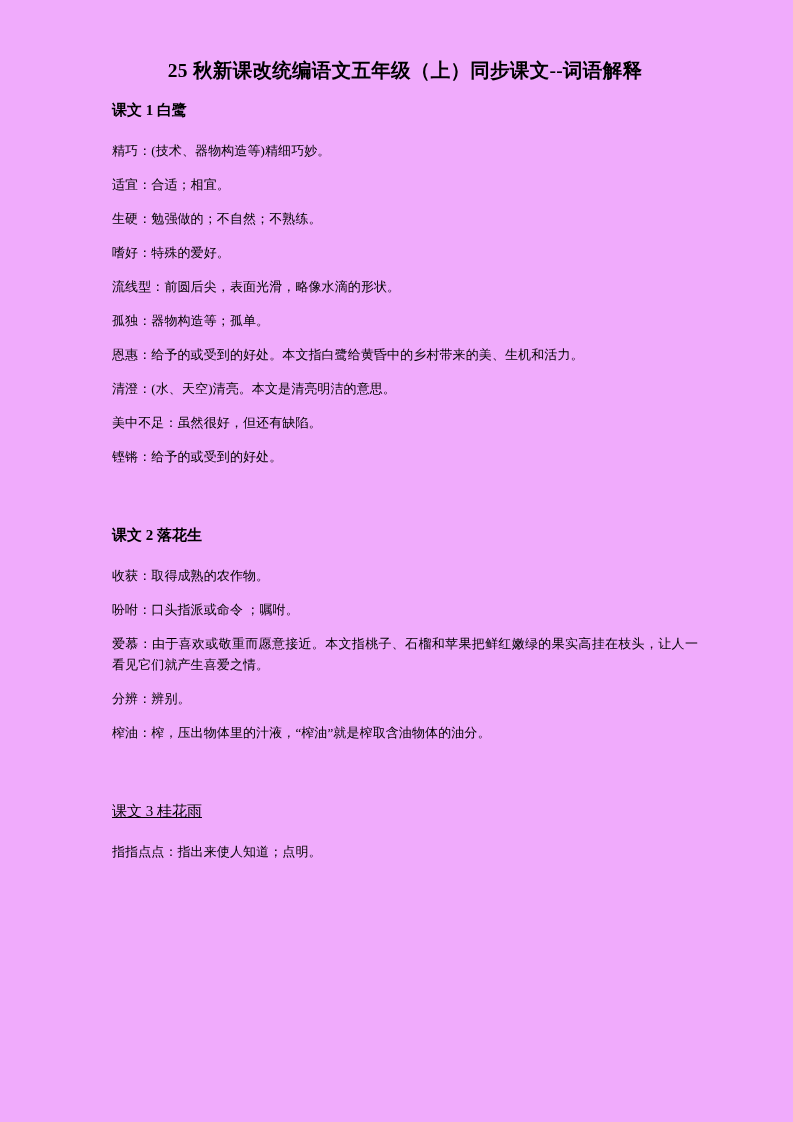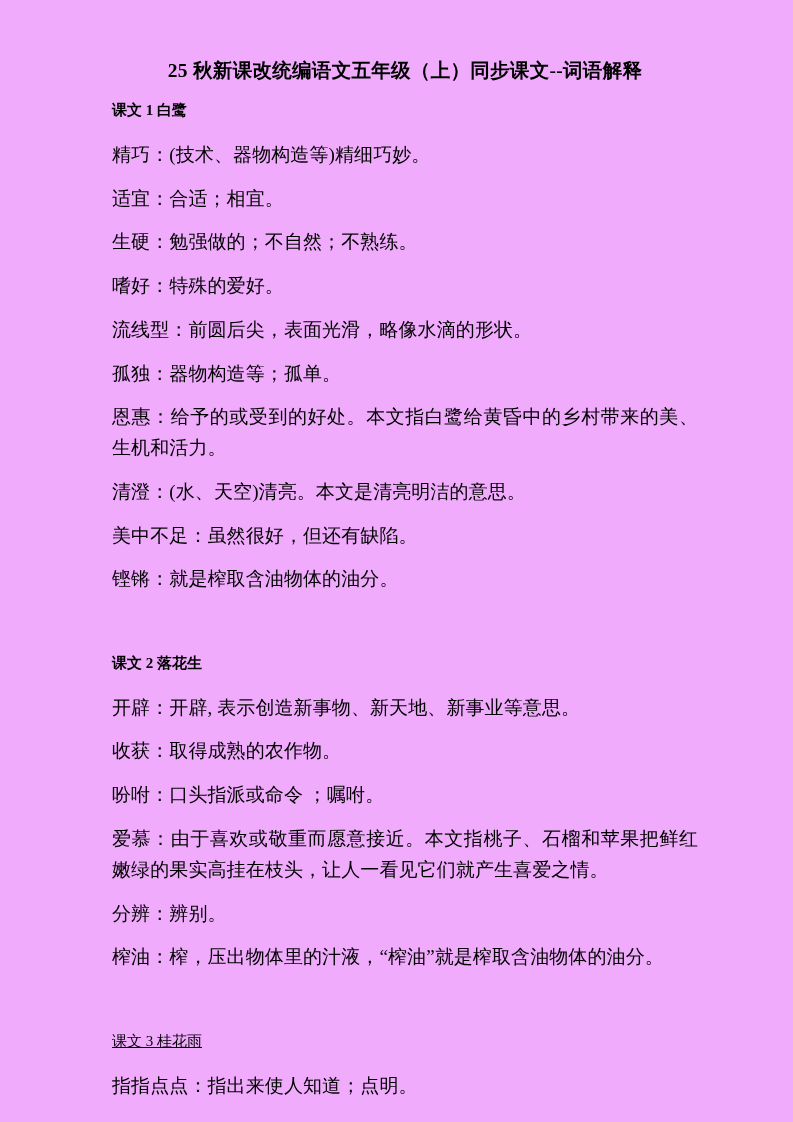--- a/index.html
+++ b/index.html
@@ -42,21 +42,21 @@
     font-size: 15px;
     font-weight: bold;
     margin: 14px 0 18px 0;
     line-height: 1.5;
   }
   .section-heading.light {
     font-weight: normal;
     text-decoration: underline;
   }
   .entry {
-    font-size: 19px;
+    font-size: 13px;
     line-height: 1.62;
     margin: 0 0 13px 0;
     text-align: justify;
     letter-spacing: 0.1px;
   }
   .spacer-lg {
     height: 30px;
   }
 </style>
 </head>
@@ -70,26 +70,25 @@
     <h2 class="section-heading">课文 1  白鹭</h2>
     <p class="entry">精巧：(技术、器物构造等)精细巧妙。</p>
     <p class="entry">适宜：合适；相宜。</p>
     <p class="entry">生硬：勉强做的；不自然；不熟练。</p>
     <p class="entry">嗜好：特殊的爱好。</p>
     <p class="entry">流线型：前圆后尖，表面光滑，略像水滴的形状。</p>
     <p class="entry">孤独：器物构造等；孤单。</p>
     <p class="entry">恩惠：给予的或受到的好处。本文指白鹭给黄昏中的乡村带来的美、生机和活力。</p>
     <p class="entry">清澄：(水、天空)清亮。本文是清亮明洁的意思。</p>
     <p class="entry">美中不足：虽然很好，但还有缺陷。</p>
-    <p class="entry">铿锵：就是榨取含油物体的油分。</p>
+    <p class="entry">铿锵：给予的或受到的好处。</p>
 
     <div class="spacer-lg"></div>
 
     <h2 class="section-heading">课文 2  落花生</h2>
-    <p class="entry">开辟：开辟, 表示创造新事物、新天地、新事业等意思。</p>
     <p class="entry">收获：取得成熟的农作物。</p>
     <p class="entry">吩咐：口头指派或命令 ；嘱咐。</p>
     <p class="entry">爱慕：由于喜欢或敬重而愿意接近。本文指桃子、石榴和苹果把鲜红嫩绿的果实高挂在枝头，让人一看见它们就产生喜爱之情。</p>
     <p class="entry">分辨：辨别。</p>
     <p class="entry">榨油：榨，压出物体里的汁液，“榨油”就是榨取含油物体的油分。</p>
 
     <div class="spacer-lg"></div>
 
     <h2 class="section-heading light">课文 3  桂花雨</h2>
     <p class="entry">指指点点：指出来使人知道；点明。</p>

